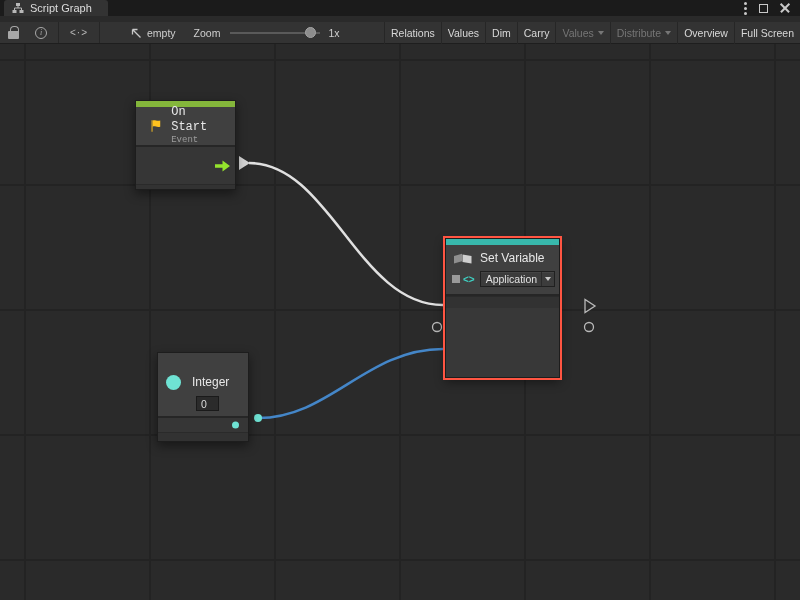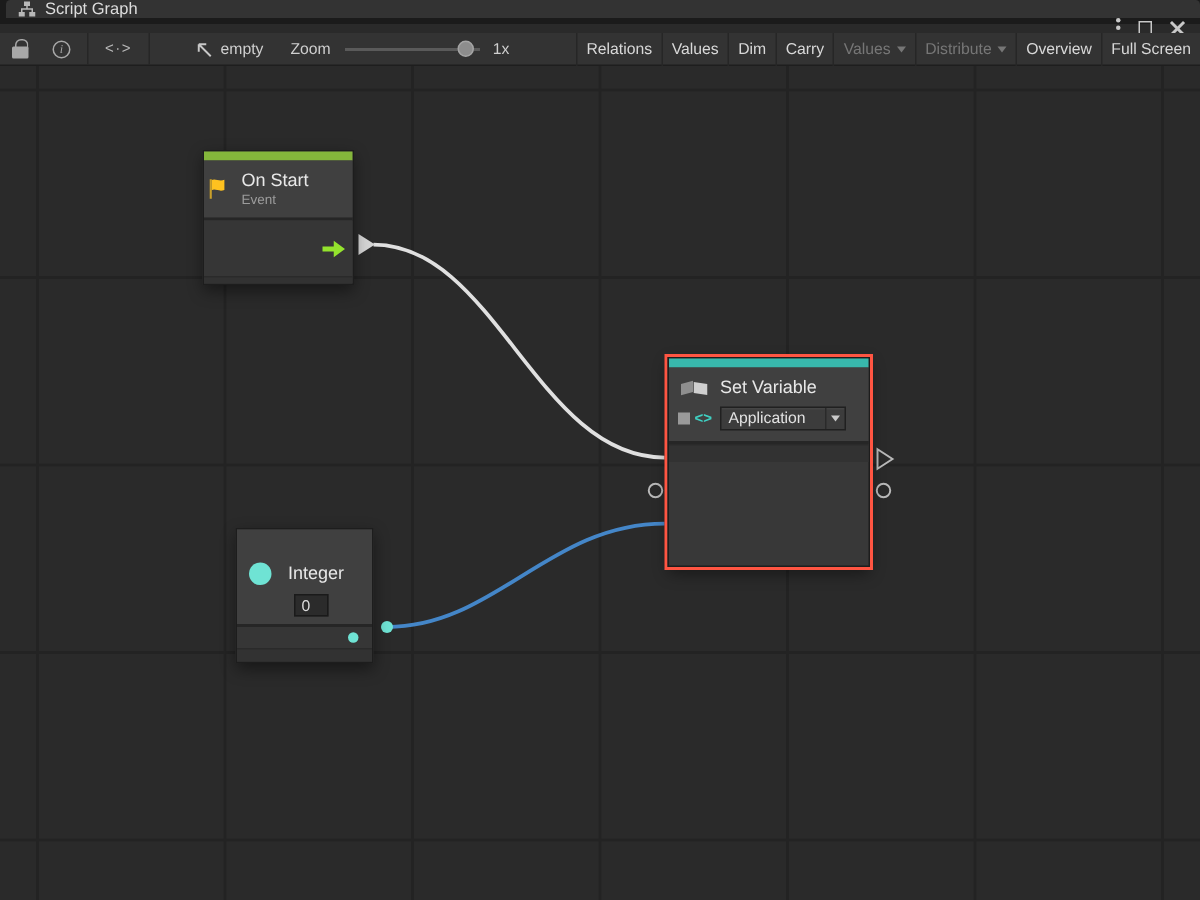--- a/index.html
+++ b/index.html
@@ -2,21 +2,21 @@
 <html style="--event-accent: #84b63b; --variable-accent: #38b8ac; --selection: #ff5542; --flow-port: #94e32d; --flow-wire: #e0e0e0; --value-wire: #4486c8; --orange-port: #f08a4b; --teal-port: #6fe3d4;"><head>
 <meta charset="utf-8">
 <style>
   * { margin:0; padding:0; box-sizing:border-box; }
   html,body { width:800px; height:600px; overflow:hidden; }
   body { font-family:"Liberation Sans", sans-serif; background:#2a2a2a; color:#ddd; }
 
   .window { position:relative; width:800px; height:600px; background:#2a2a2a; }
 
   
-  .titlebar { position:absolute; top:0; left:0; right:0; height:16px; background:#1b1b1b; display:flex; align-items:stretch;flex-direction:column; }
+  .titlebar { position:absolute; top:0; left:0; right:0; height:16px; background:#1b1b1b; display:flex; align-items:stretch; }
   .tab { display:flex; align-items:center; gap:6px; padding:0 16px 0 8px; margin-left:4px; background:#333; color:#ddd; font-size:11px; border-radius:3px 3px 0 0; }
   .win-controls { margin-left:auto; display:flex; align-items:center; gap:12px; padding-right:10px; }
   .kebab { display:flex; flex-direction:column; gap:2px; cursor:pointer; }
   .kebab i { width:3px; height:3px; border-radius:50%; background:#c8c8c8; }
   .maxbox { width:9px; height:9px; border:1px solid #c8c8c8; display:block; }
   .closex { position:relative; width:10px; height:10px; display:block; }
   .closex:before, .closex:after { content:""; position:absolute; left:-1px; top:4px; width:12px; height:1.6px; background:#c8c8c8; }
   .closex:before { transform:rotate(45deg); }
   .closex:after { transform:rotate(-45deg); }
 
@@ -56,21 +56,21 @@
   .node { position:absolute; display:flex; flex-direction:column; background:#383838; border:1px solid #1d1d1d; box-shadow:0 4px 10px rgba(0,0,0,.45); }
   .node.selected { box-shadow:0 0 0 2px var(--selection,#ff5542), 0 4px 10px rgba(0,0,0,.45); }
   .strip { height:6px; flex:0 0 auto; }
   .hdr { background:#404040; flex:0 0 auto; }
   .divider { height:2px; background:#262626; flex:0 0 auto; }
   .body { background:#363636; flex:1 1 auto; position:relative; }
   .footer { background:#323232; border-top:1px solid #2a2a2a; flex:0 0 auto; }
   .node-title { font-size:12px; color:#e8e8e8; }
   .node-sub { font-size:9px; color:#9c9c9c; }
 
-  .onstart-hdr { display:flex; align-items:center; gap:7px; padding:4px 0; height:38px; }
+  .onstart-hdr { display:flex; align-items:center; gap:7px; padding:4px 12px; height:38px;font-family:Liberation Mono, monospace; }
   .hdr-texts { display:flex; flex-direction:column; line-height:1.25; }
   .onstart-footer { height:5px; }
 
   .port-arrow path { fill:var(--flow-port,#94e32d); }
   .abs-right { position:absolute; right:4px; top:50%; transform:translateY(-50%); }
 
   .sv-hdr { padding:3px 6px 4px 6px; }
   .sv-row1 { display:flex; align-items:center; gap:6px; height:20px; }
   .sv-row2 { display:flex; align-items:center; gap:5px; height:22px; }
   .scope-icon { display:flex; align-items:center; gap:1px; }
@@ -202,21 +202,21 @@
       </div>
       <div class="divider"></div>
       <div class="body">
         <svg class="port-arrow abs-right" width="17" height="13" viewBox="0 0 17 13">
           <path d="M1 4.8 h7.5 V1 l7.5 5.5 -7.5 5.5 V8.2 H1 z"></path>
         </svg>
       </div>
       <div class="footer onstart-footer"></div>
     </div>
 
-    <div class="node selected" style="left:445px; top:194px; width:135px; height:140px;">
+    <div class="node selected" style="left:445px; top:194px; width:115px; height:140px;">
       <div class="strip" style="background:var(--variable-accent,#38b8ac)"></div>
       <div class="hdr sv-hdr">
         <div class="sv-row1">
           <svg width="22" height="13" viewBox="0 0 22 13">
             <path d="M2 4 l8 -2.2 v7.5 l-8 2.2 z" fill="#8f8f8f"></path>
             <path d="M10.5 2.6 l9 1.4 v7.4 l-9 -1.4 z" fill="#cfcfcf"></path>
           </svg>
           <span class="node-title">Set Variable</span>
         </div>
         <div class="sv-row2">

